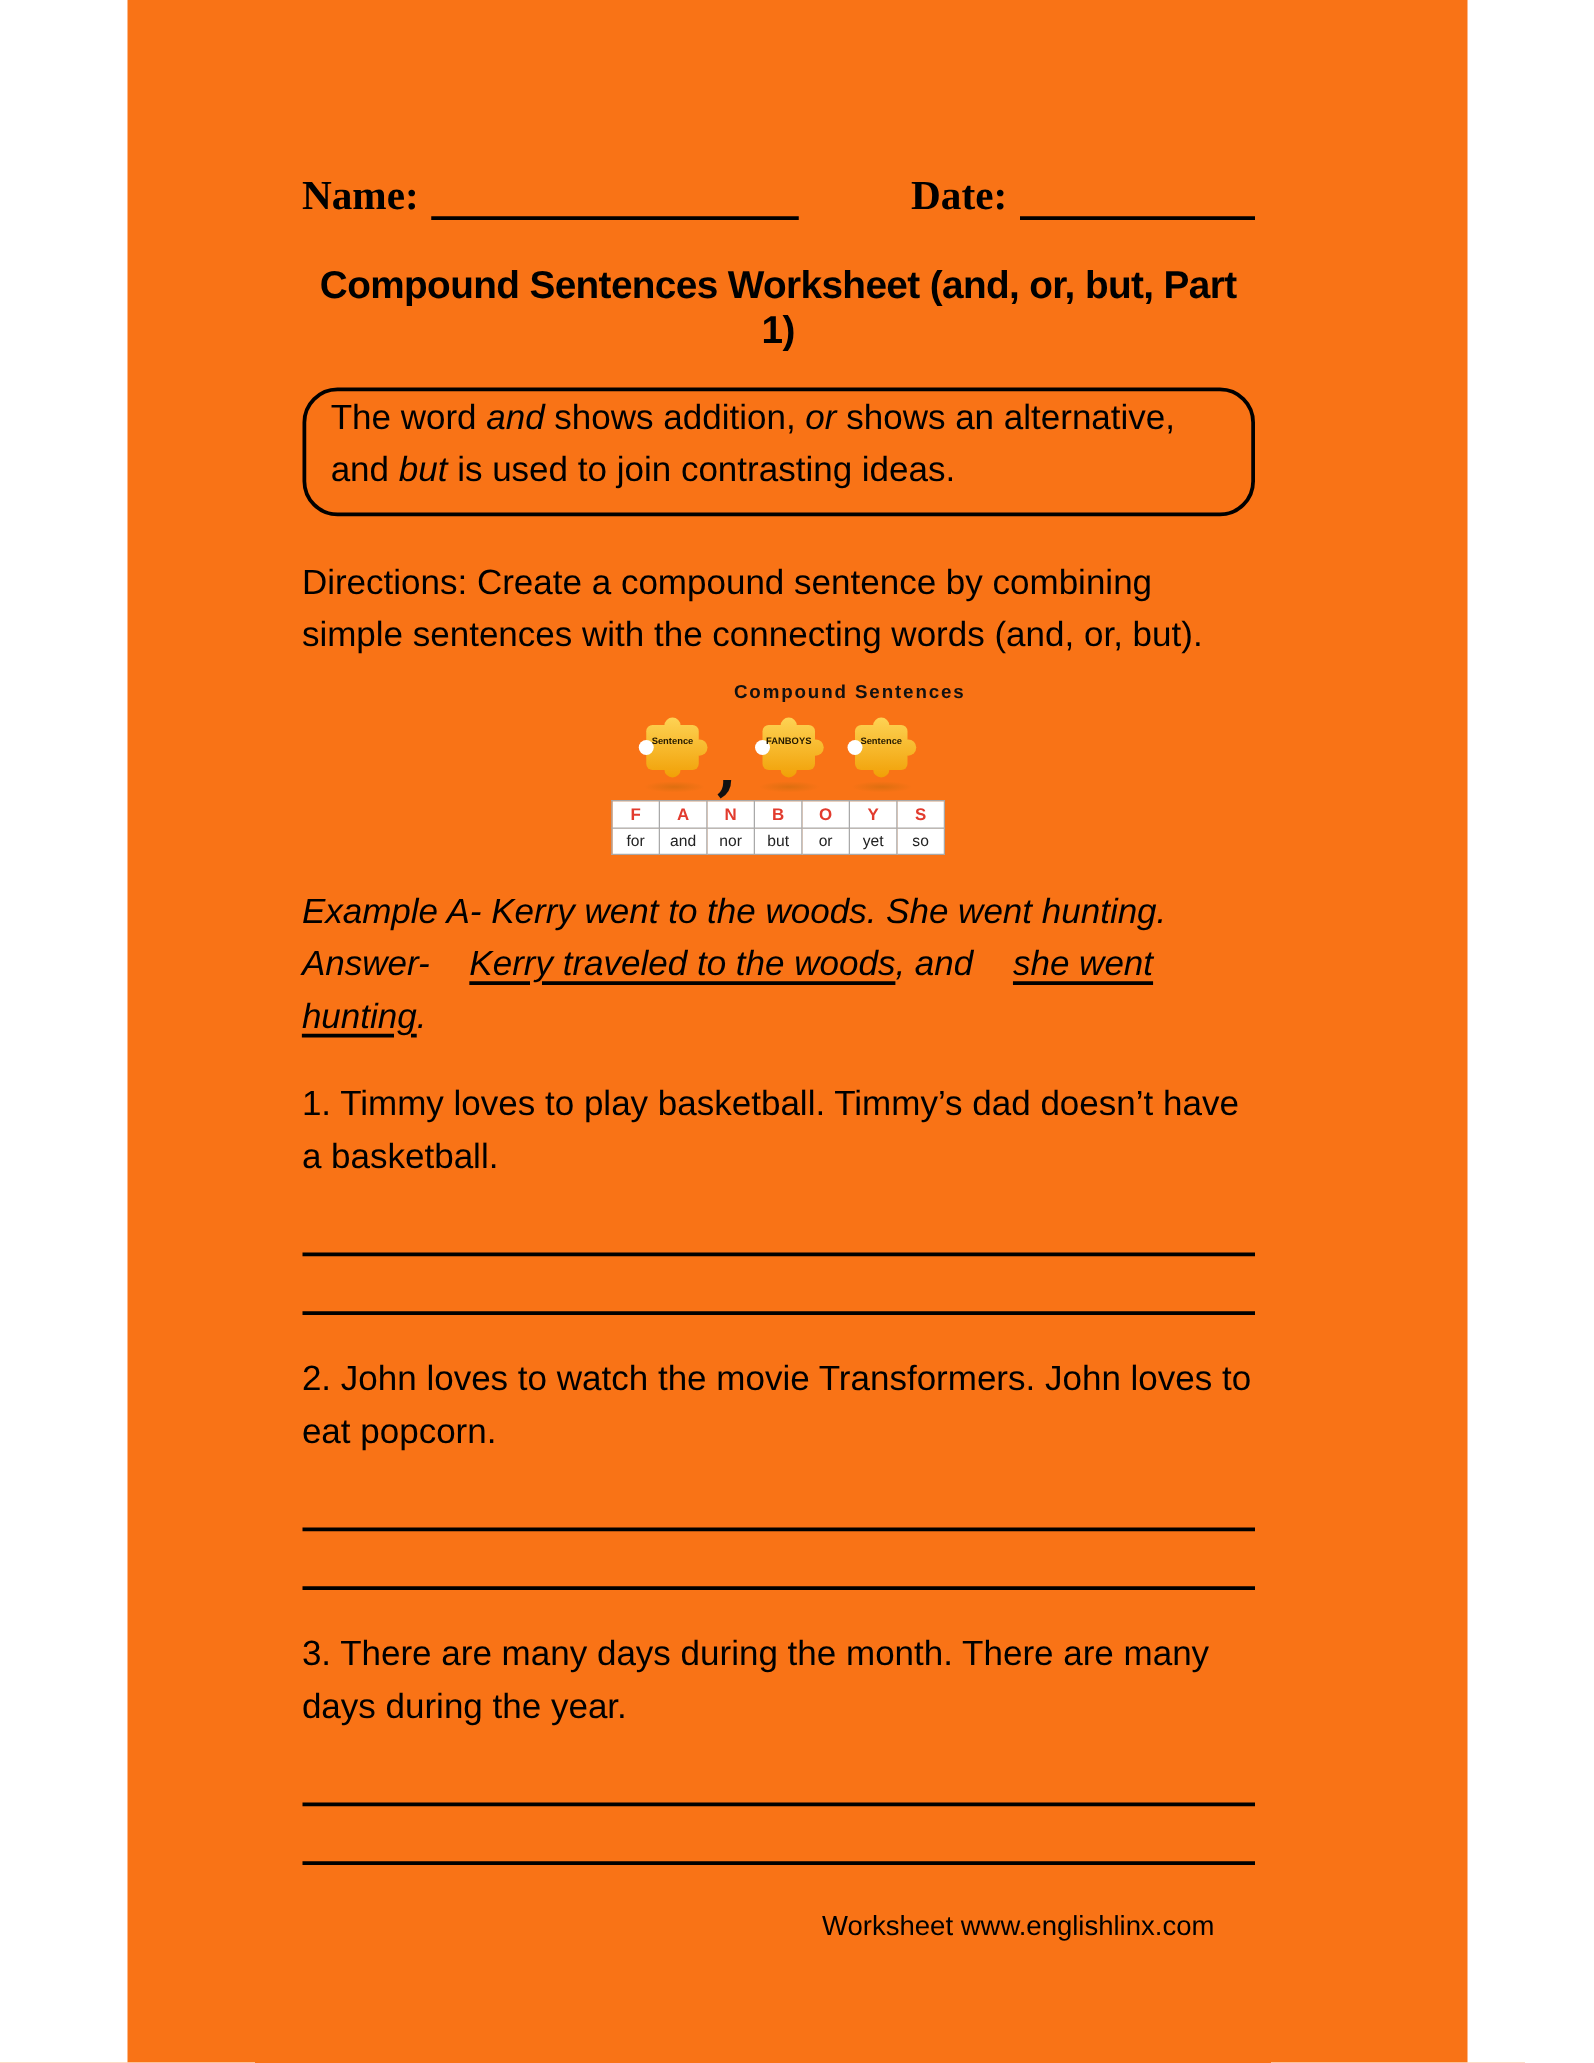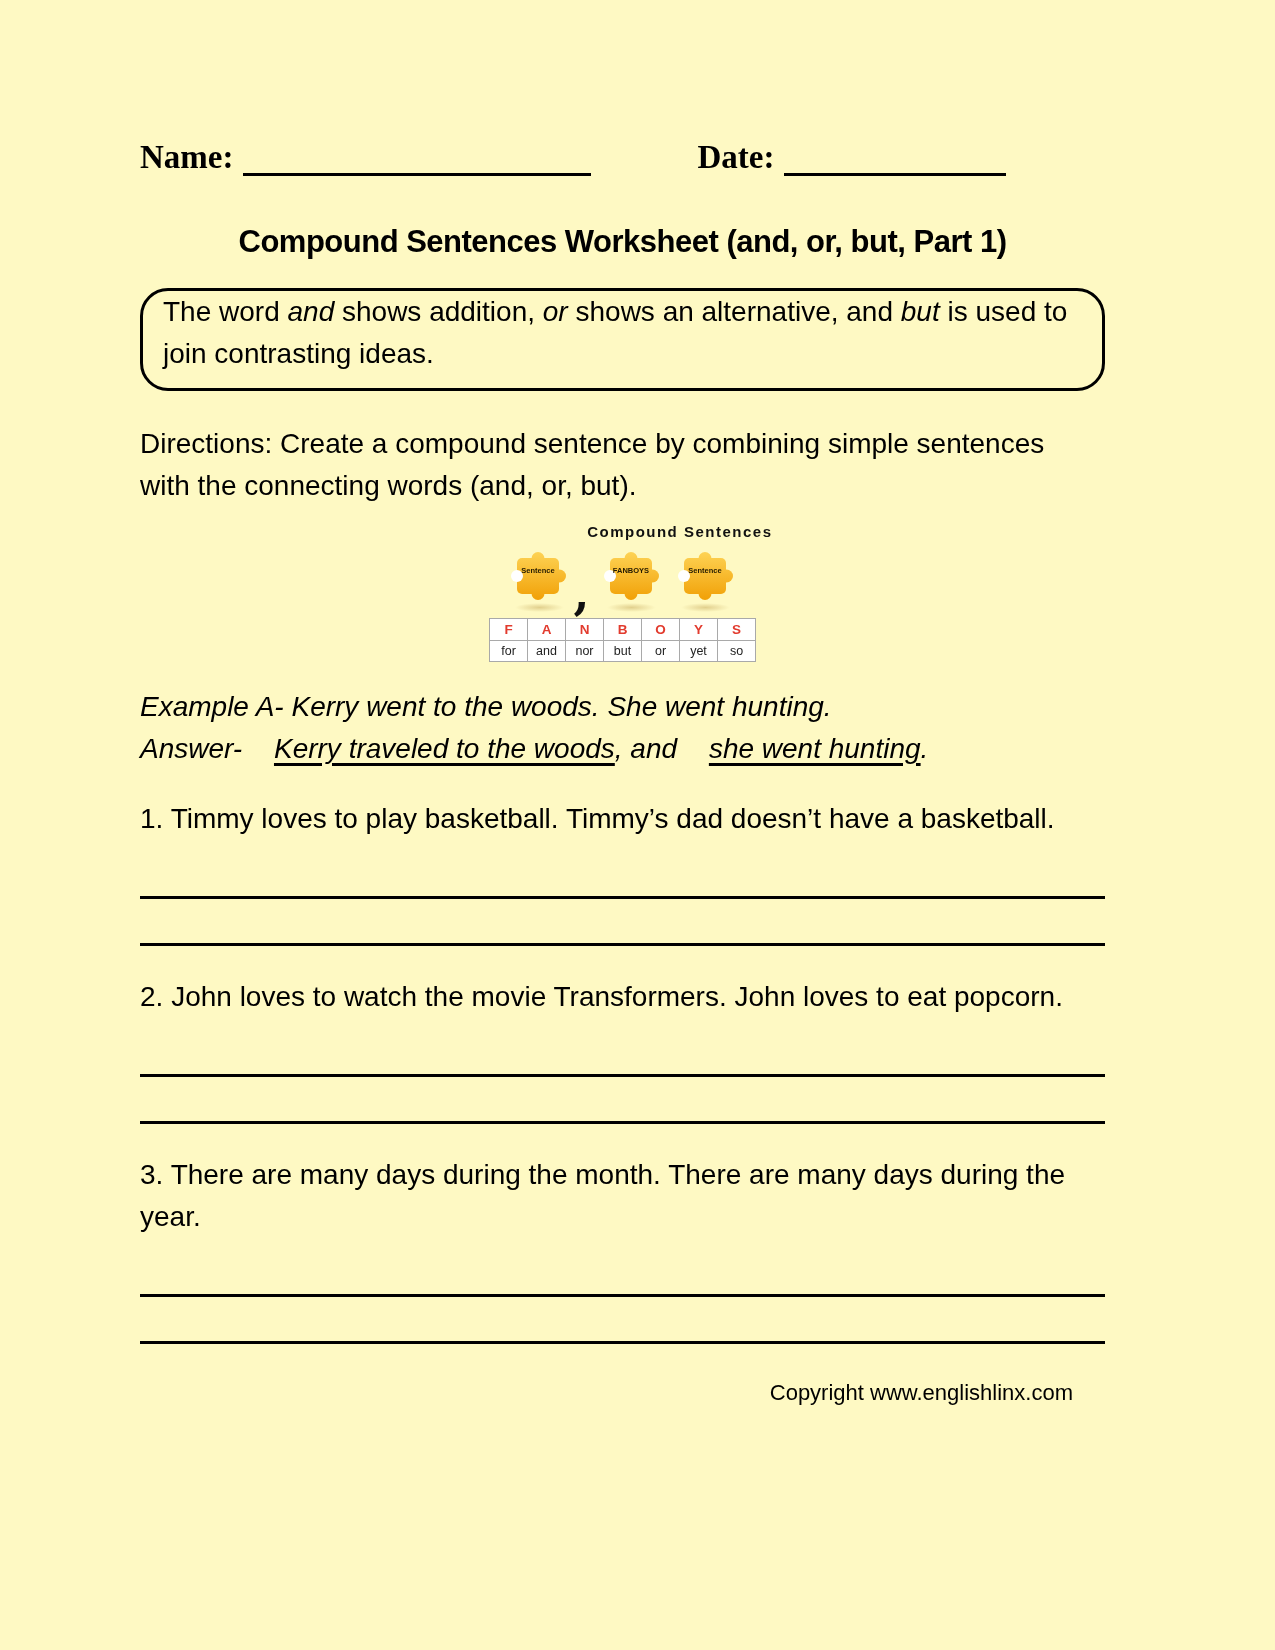--- a/index.html
+++ b/index.html
@@ -1,24 +1,24 @@
 <!DOCTYPE html>
 <html style="--gold-top: #FFD95E; --gold-bottom: #F09C00; --letter-red: #E23B2E;"><head>
 <meta charset="utf-8">
 <style>
   * { margin: 0; padding: 0; box-sizing: border-box; }
   html, body { background: #ffffff; }
   body { font-family: "Liberation Sans", sans-serif; color: #000; }
 
   .page {
     position: relative;
-    width: 1275px;
+    width: 1072px;
     height: 1650px;
     margin: 0 auto;
-    background: #fef9c3;
+    background: #f97316;
     padding: 136px 170px 0 140px;
     overflow: hidden;
   }
 
   
   .header-row {
     display: flex;
     align-items: flex-end;
     font-family: "Liberation Serif", serif;
     font-weight: bold;
@@ -29,21 +29,21 @@
     display: inline-block;
     border-bottom: 3px solid #000;
     height: 34px;
   }
   .name-line { width: 348px; margin-left: 10px; }
   .date-spacer { width: 106px; }
   .date-line { width: 222px; margin-left: 10px; }
 
   
   .ws-title {
-    margin-top: 48px;
+    margin-top: 34px;
     text-align: center;
     font-size: 31px;
     font-weight: bold;
     letter-spacing: -0.5px;
   }
 
   
   .info-box {
     margin-top: 28px;
     border: 3px solid #000;
@@ -255,15 +255,15 @@
   </div>
 
   <div class="question">
     <p class="question-text">3. There are many days during the month. There are many days during the year.</p>
     <div class="answer-lines">
       <div class="answer-line"></div>
       <div class="answer-line"></div>
     </div>
   </div>
 
-  <p class="copyright">Copyright www.englishlinx.com</p>
+  <p class="copyright">Worksheet www.englishlinx.com</p>
 
 </div>
 
 </body></html>

